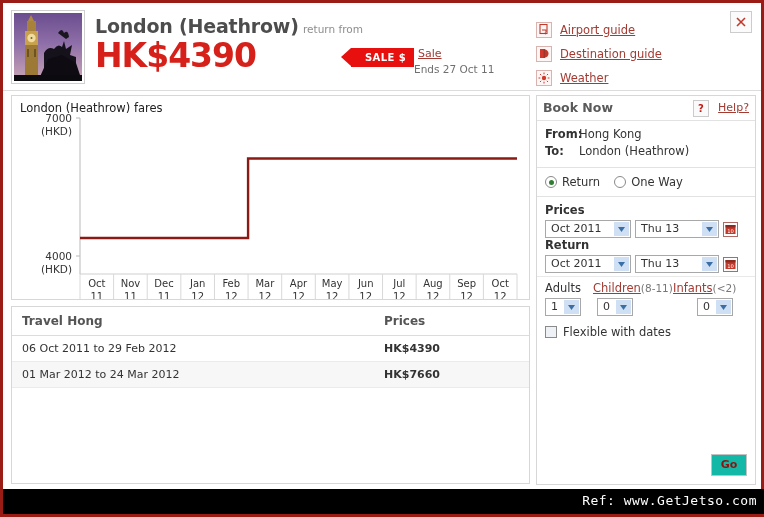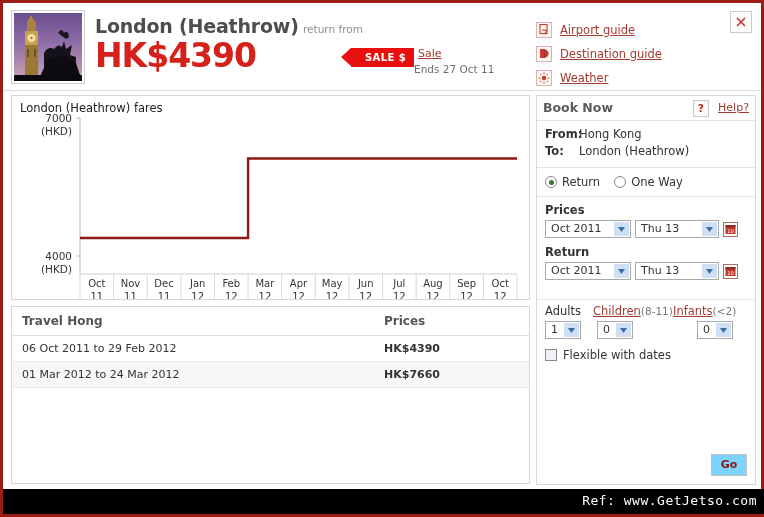--- a/index.html
+++ b/index.html
@@ -201,21 +201,21 @@
     position: relative; box-sizing: border-box;
   }
   .radio.on::after {
     content: ""; position: absolute;
     left: 2.5px; top: 2.5px; width: 5px; height: 5px;
     border-radius: 50%; background: #2f7d32;
   }
   .rlabel { font-size: 11.5px; color: #333; margin-right: 14px; }
   .datesec { padding: 6px 8px 0 8px; }
   .fld-label { font-size: 11.5px; font-weight: bold; color: #333; margin-bottom: 3px; }
-  .date-row { display: flex; align-items: center; margin-bottom: 7px; }
+  .date-row { display: flex; align-items: center; }
   .sel {
     position: relative;
     border: 1px solid #a8a8a8;
     background: #ffffff;
     height: 18px;
     box-sizing: border-box;
     font-size: 11px; color: #333;
     line-height: 16px;
     padding-left: 5px;
     margin-right: 4px;
@@ -228,36 +228,36 @@
   }
   .sel-month { width: 86px; }
   .sel-day { width: 84px; }
   .sel-num { width: 36px; }
   .cal-ico {
     width: 15px; height: 15px;
     border: 1px solid #b06a64; background: #fff;
     box-sizing: border-box;
     display: flex; align-items: center; justify-content: center;
   }
-  .paxsec { padding: 4px 8px 0 8px; border-top: 1px solid #e9e9e9; margin-top: 19px; }
+  .paxsec { padding: 4px 8px 0 8px; border-top: 1px solid #e9e9e9; margin-top: 3px; }
   .pax-heads { display: flex; font-size: 11.5px; margin-bottom: 3px; }
   .pax-h { color: #333; }
   .pax-h.lnk { color: #a33b33; text-decoration: underline; }
   .pax-sub { color: #777; font-size: 10.5px; text-decoration: none; }
   .pax-selects { display: flex; }
   .flexrow { display: flex; align-items: center; padding: 9px 8px 0 8px; }
   .chk {
     width: 12px; height: 12px;
     border: 1px solid #8a8a8a; background: #eef2f7;
     box-sizing: border-box; margin-right: 6px;
   }
   .go-btn {
     position: absolute; right: 8px; bottom: 8px;
     width: 34px; height: 20px;
-    border: 1px solid #c2c2c2; background: #7dd3fc;
+    border: 1px solid #c2c2c2; background: #14b8a6;
     color: #8c1410; font-size: 11px; font-weight: bold;
     text-align: center; line-height: 20px;
   }
 
   
   .footer {
     position: absolute; left: 0; bottom: 0;
     width: 764px; height: 25px;
     background: #000000;
     box-sizing: border-box;

